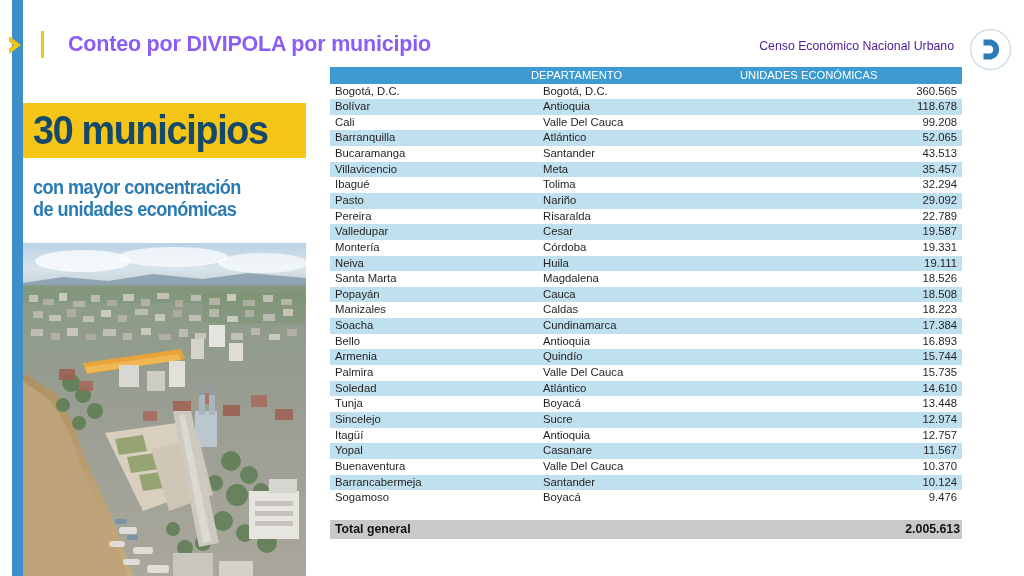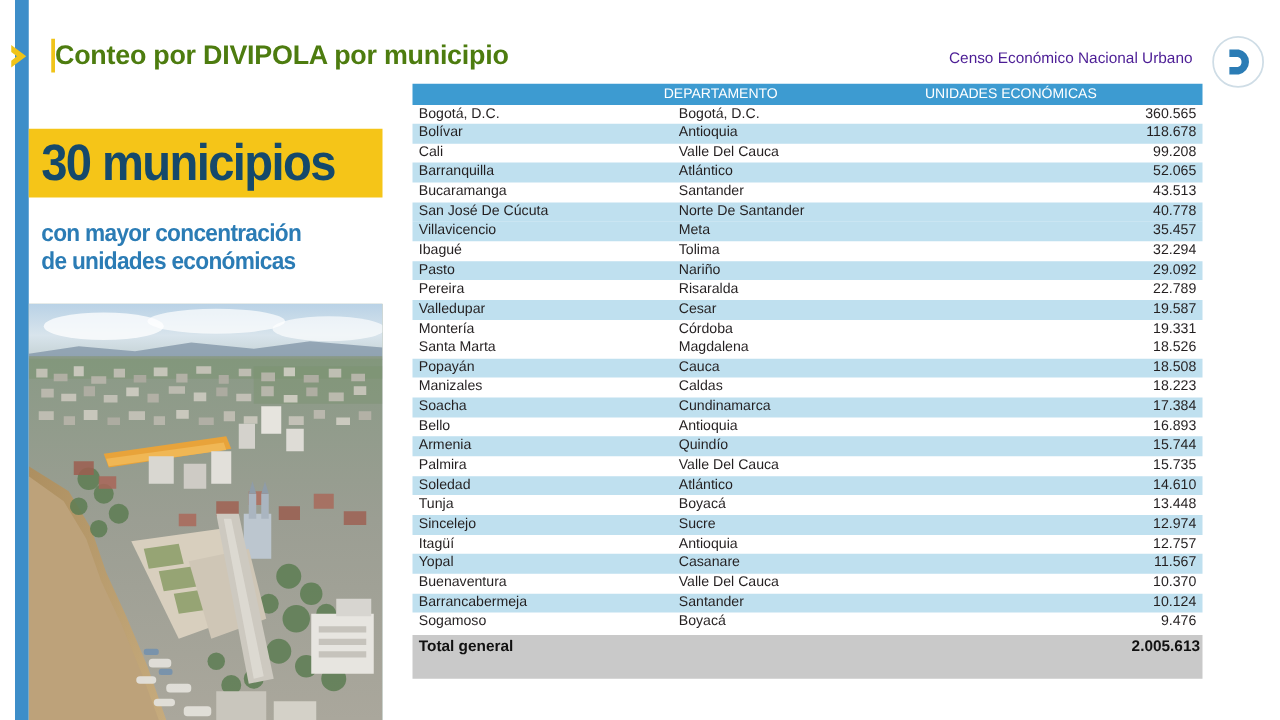--- a/index.html
+++ b/index.html
@@ -40,25 +40,25 @@
   #header-tick {
     position: absolute;
     left: 41px;
     top: 31px;
     width: 3px;
     height: 27px;
     background: #f0c419;
   }
   #page-title {
     position: absolute;
-    left: 44px;
+    left: 68px;
     top: 30px;
     font-size: 21.5px;
     font-weight: bold;
-    color: #4d7c0f;
+    color: #8b5cf6;
     letter-spacing: -0.2px;
     line-height: 28px;
     white-space: nowrap;
   }
   #census-label {
     position: absolute;
     right: 70px;
     top: 39px;
     font-size: 12.3px;
     color: #4c1d95;
@@ -166,28 +166,28 @@
     color: #ffffff;
     font-size: 11.2px;
     white-space: nowrap;
   }
   #thead .c-mun { position: absolute; left: 5px; top: 16px; }
   #thead .c-dep { position: absolute; left: 201px; top: 0; }
   #thead .c-val { position: absolute; left: 410px; top: 0; }
 
   #total-row {
     position: relative;
-    height: 35px;
+    height: 19px;
     line-height: 19px;
     background: #c9c9c9;
     font-size: 12.3px;
     font-weight: bold;
     color: #111111;
     white-space: nowrap;
-    margin-top: 2px;
+    margin-top: 14px;
   }
   #total-row .t-label { position: absolute; left: 5px; top: 0; }
   #total-row .t-val { position: absolute; left: 475px; top: 0; width: 155px; text-align: right; }
 </style>
 </head>
 <body>
 
 <div id="left-rail"></div>
 
 <div id="header-chevron">
@@ -409,25 +409,20 @@
         <span class="c-mun">Barranquilla</span>
         <span class="c-dep">Atlántico</span>
         <span class="c-val">52.065</span>
       </div>
       <div class="trow">
         <span class="c-mun">Bucaramanga</span>
         <span class="c-dep">Santander</span>
         <span class="c-val">43.513</span>
       </div>
       <div class="trow alt">
-        <span class="c-mun">San José De Cúcuta</span>
-        <span class="c-dep">Norte De Santander</span>
-        <span class="c-val">40.778</span>
-      </div>
-      <div class="trow alt">
         <span class="c-mun">Villavicencio</span>
         <span class="c-dep">Meta</span>
         <span class="c-val">35.457</span>
       </div>
       <div class="trow">
         <span class="c-mun">Ibagué</span>
         <span class="c-dep">Tolima</span>
         <span class="c-val">32.294</span>
       </div>
       <div class="trow alt">
@@ -442,20 +437,25 @@
       </div>
       <div class="trow alt">
         <span class="c-mun">Valledupar</span>
         <span class="c-dep">Cesar</span>
         <span class="c-val">19.587</span>
       </div>
       <div class="trow">
         <span class="c-mun">Montería</span>
         <span class="c-dep">Córdoba</span>
         <span class="c-val">19.331</span>
+      </div>
+      <div class="trow alt">
+        <span class="c-mun">Neiva</span>
+        <span class="c-dep">Huila</span>
+        <span class="c-val">19.111</span>
       </div>
       <div class="trow">
         <span class="c-mun">Santa Marta</span>
         <span class="c-dep">Magdalena</span>
         <span class="c-val">18.526</span>
       </div>
       <div class="trow alt">
         <span class="c-mun">Popayán</span>
         <span class="c-dep">Cauca</span>
         <span class="c-val">18.508</span>

